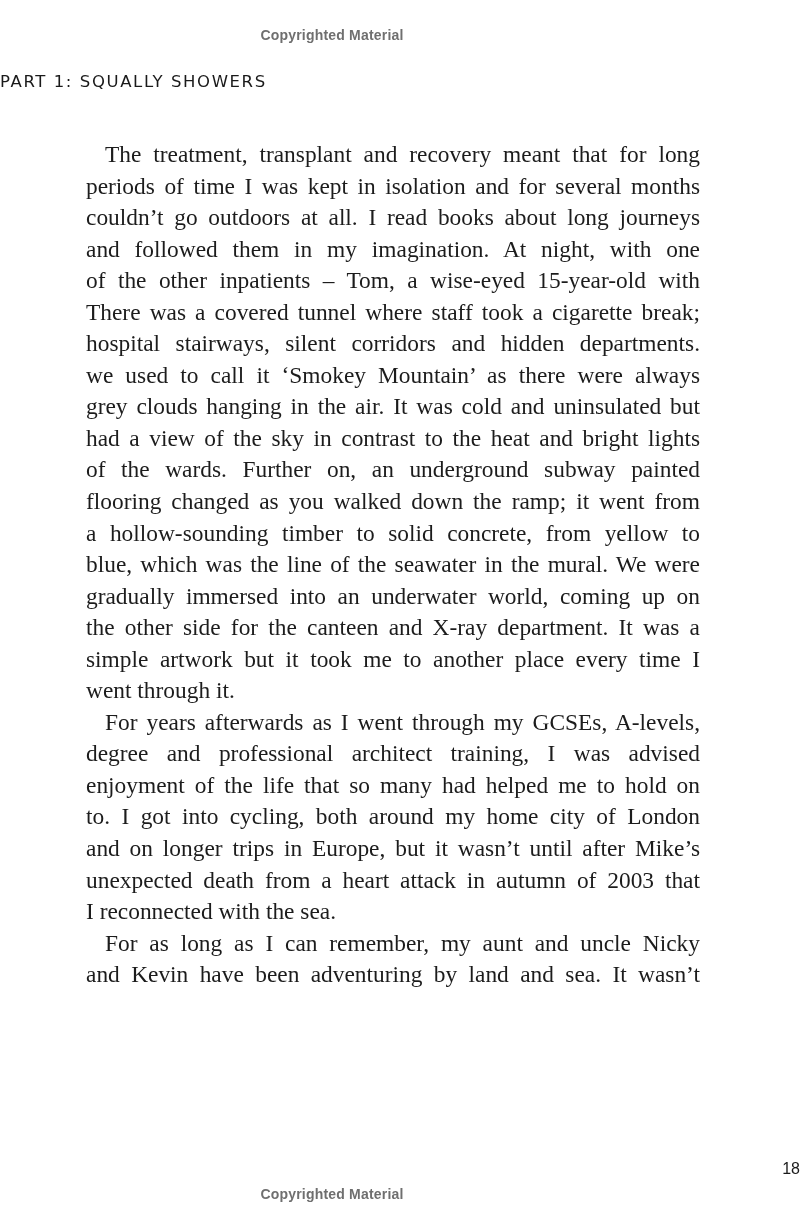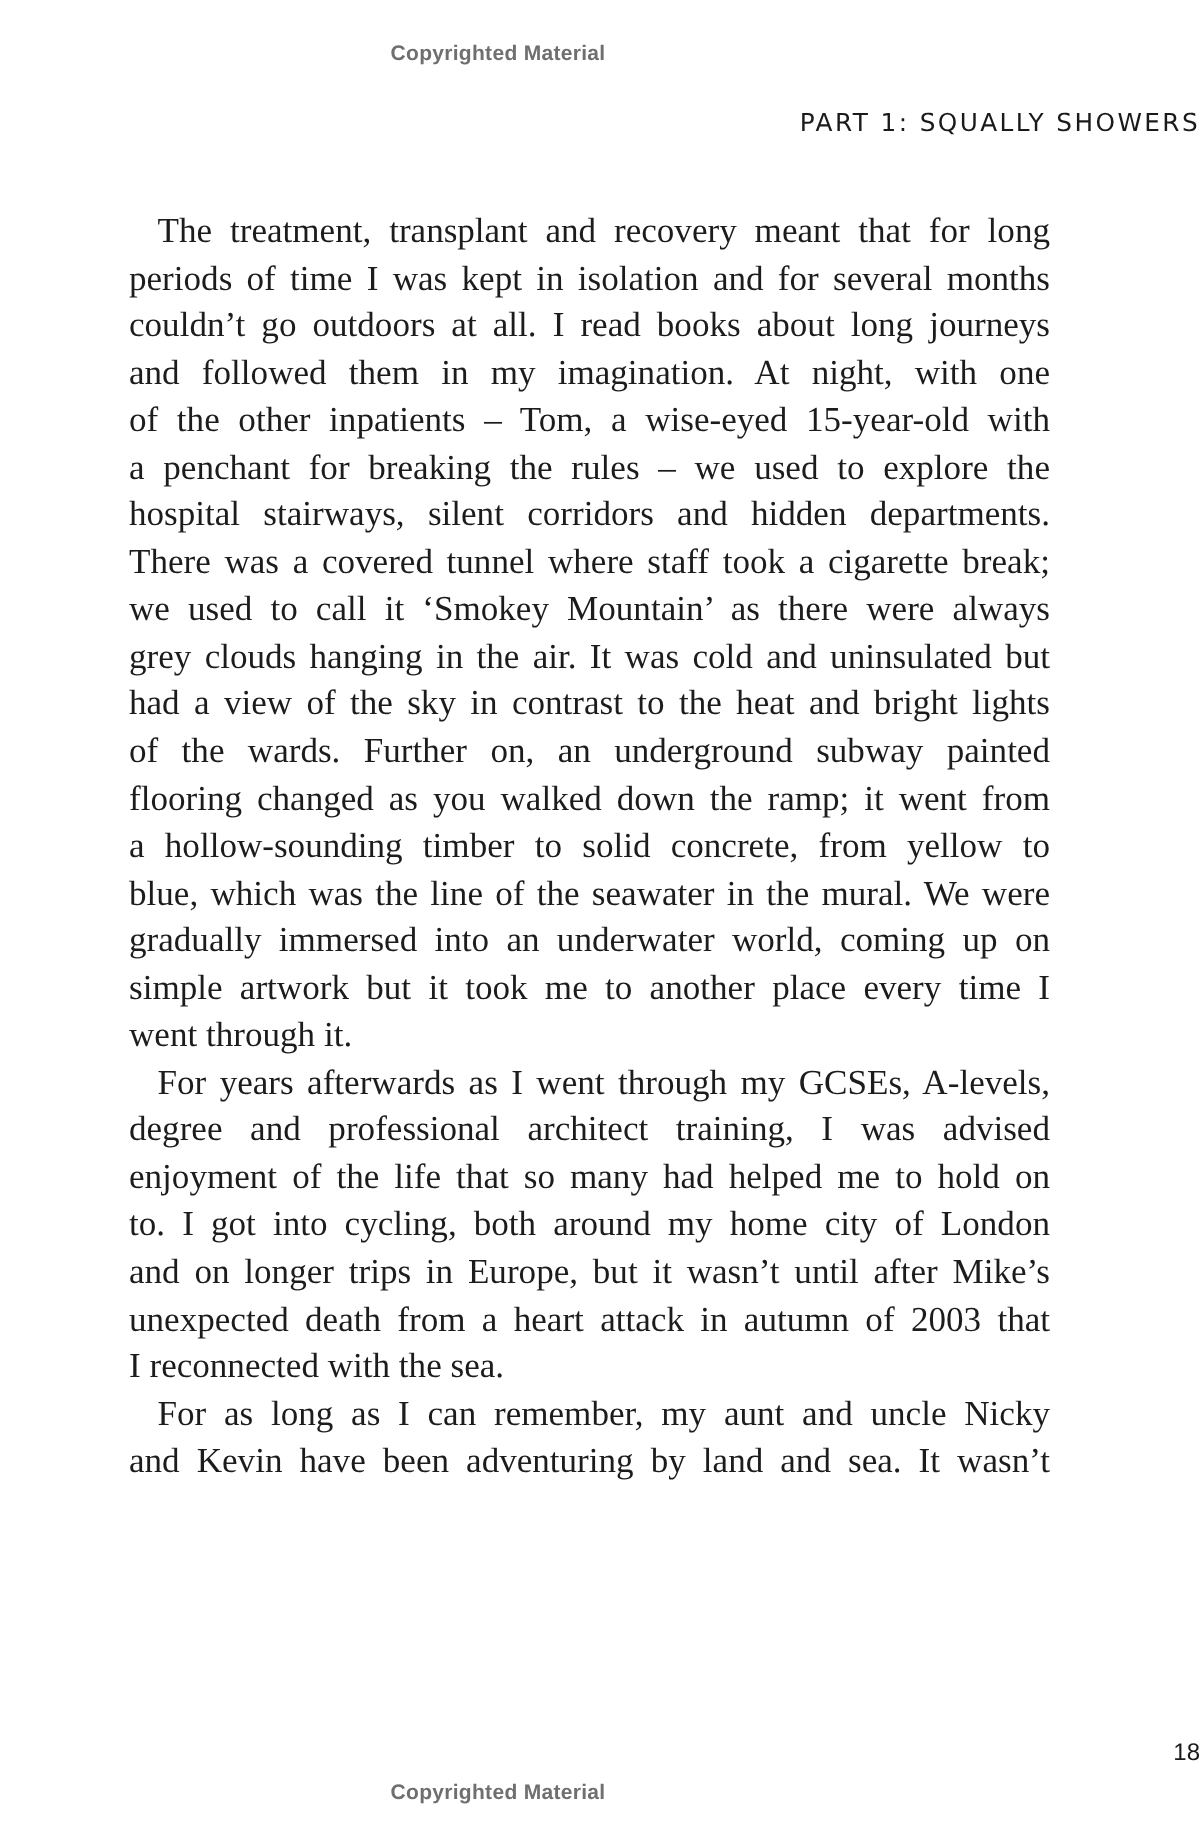--- a/index.html
+++ b/index.html
@@ -24,21 +24,21 @@
       color: #6f6f6f;
       letter-spacing: 0.2px;
     }
     .watermark.top { top: 27px; }
     .watermark.bottom { top: 1186px; }
     .chapter-heading {
       position: absolute;
       top: 61px;
       left: 0;
       width: 800px;
-      text-align: right;
+      text-align: left;
       font-family: "DejaVu Sans", sans-serif;
       font-size: 16.5px;
       letter-spacing: 1.6px;
       color: #1a1a1a;
       font-weight: normal;
     }
     .body-text {
       position: absolute;
       top: 139px;
       left: 86px;
@@ -79,31 +79,31 @@
 
 <h1 class="chapter-heading">PART 1: SQUALLY SHOWERS</h1>
 
 <div class="body-text" id="body-text">
     <div class="paragraph">
       <div class="line indent">The treatment, transplant and recovery meant that for long</div>
       <div class="line">periods of time I was kept in isolation and for several months</div>
       <div class="line">couldn’t go outdoors at all. I read books about long journeys</div>
       <div class="line">and followed them in my imagination. At night, with one</div>
       <div class="line">of the other inpatients – Tom, a wise-eyed 15-year-old with</div>
-      <div class="line">a penchant for breaking the rules – we used to explore the</div>
+      <div class="line">There was a covered tunnel where staff took a cigarette break;</div>
       <div class="line">hospital stairways, silent corridors and hidden departments.</div>
-      <div class="line">There was a covered tunnel where staff took a cigarette break;</div>
       <div class="line">we used to call it ‘Smokey Mountain’ as there were always</div>
       <div class="line">grey clouds hanging in the air. It was cold and uninsulated but</div>
       <div class="line">had a view of the sky in contrast to the heat and bright lights</div>
       <div class="line">of the wards. Further on, an underground subway painted</div>
       <div class="line">flooring changed as you walked down the ramp; it went from</div>
       <div class="line">a hollow-sounding timber to solid concrete, from yellow to</div>
       <div class="line">blue, which was the line of the seawater in the mural. We were</div>
       <div class="line">gradually immersed into an underwater world, coming up on</div>
+      <div class="line">the other side for the canteen and X-ray department. It was a</div>
       <div class="line">simple artwork but it took me to another place every time I</div>
       <div class="line last">went through it.</div>
     </div>
     <div class="paragraph">
       <div class="line indent">For years afterwards as I went through my GCSEs, A-levels,</div>
       <div class="line">degree and professional architect training, I was advised</div>
       <div class="line">enjoyment of the life that so many had helped me to hold on</div>
       <div class="line">to. I got into cycling, both around my home city of London</div>
       <div class="line">and on longer trips in Europe, but it wasn’t until after Mike’s</div>
       <div class="line">unexpected death from a heart attack in autumn of 2003 that</div>

